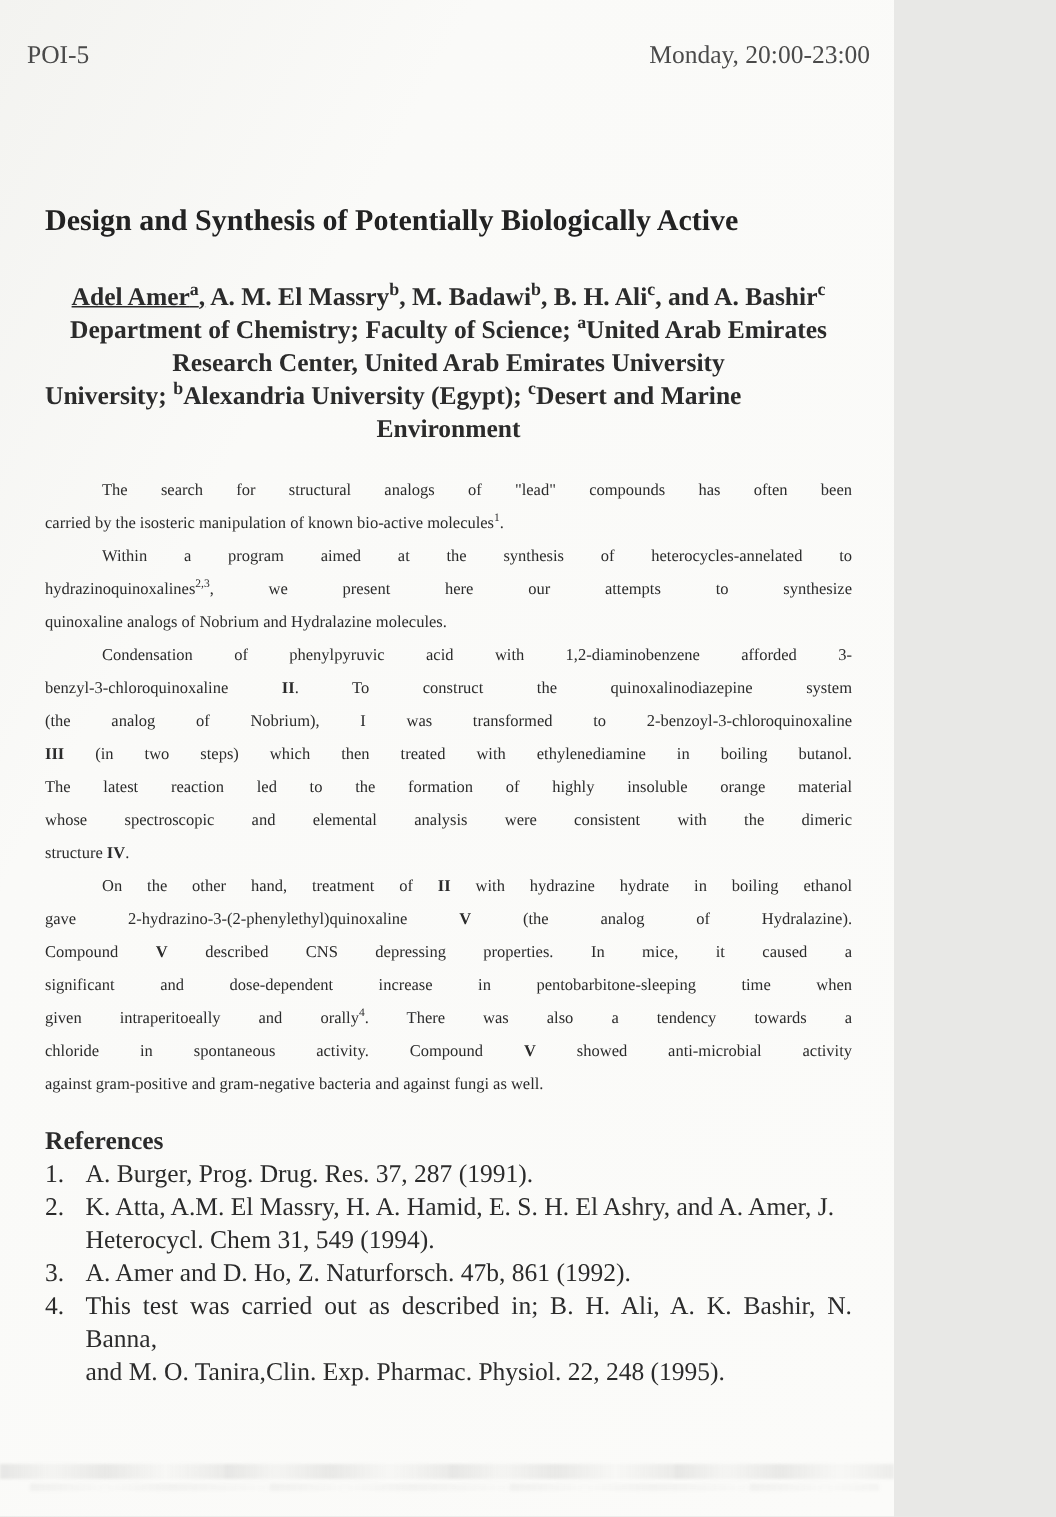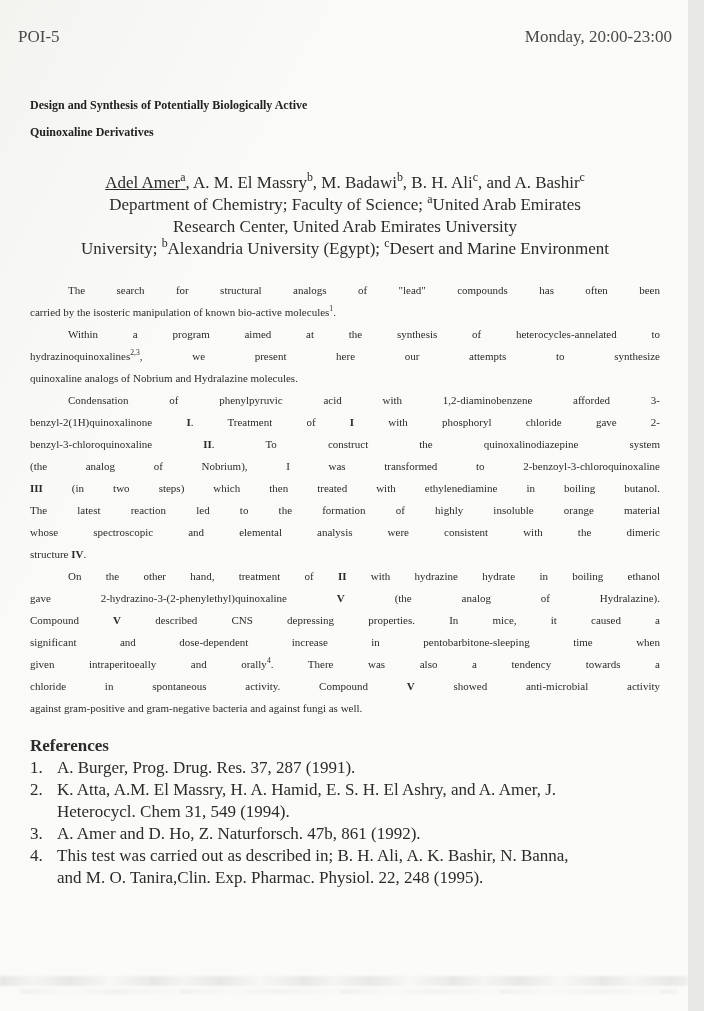--- a/index.html
+++ b/index.html
@@ -3,60 +3,60 @@
 <meta charset="utf-8">
 <style>
   html, body { margin: 0; padding: 0; }
   body {
     width: 704px; height: 1011px;
     background: #e8e8e6;
     font-family: "Liberation Serif", "DejaVu Serif", serif;
   }
   .page {
     position: relative;
-    width: 688px; height: 1011px;
+    width: 596px; height: 1011px;
     background: linear-gradient(118deg, #f3f3f0 0%, #fafaf8 28%, #fbfbf9 100%);
     color: #2b2b2b;
     overflow: hidden;
     box-sizing: border-box;
   }
   .header {
     display: flex;
     justify-content: space-between;
     align-items: baseline;
     padding: 27px 16px 0 18px;
     font-size: 17px;
     color: #4a4a4a;
   }
   .content {
     padding: 0 28px 0 30px;
   }
   .title-block {
-    margin-top: 45px;
+    margin-top: 87px;
     text-align: center;
     font-weight: 700;
-    font-size: 12px;
+    font-size: 20px;
     line-height: 27px;
     color: #222;
   }
   .byline-block {
     margin-top: 26px;
     text-align: center;
     font-size: 17px;
     line-height: 22px;
   }
   .body-block {
     margin-top: 19px;
     font-size: 11px;
     line-height: 22px;
   }
   .line { text-align: justify; text-align-last: left; }
   .line.j { text-align-last: justify; }
   .line.ind { text-indent: 38px; }
-  .byline-block .line { text-align: right; text-align-last: center; }
+  .byline-block .line { text-align: left; text-align-last: center; font-weight: bold; }
   .b { font-weight: 700; }
   .sup { vertical-align: super; font-size: 0.70em; line-height: 0; }
   .u { text-decoration: underline; }
   .refs-block { margin-top: 16px; font-size: 17px; line-height: 22px; }
   .refs-heading { font-weight: 700; }
   .ref-item { display: flex; }
   .ref-num { flex: none; width: 27px; }
   .ref-text { flex: 1; }
   .scan-smudge {
     position: absolute; left: 0; right: 0; top: 976px; height: 10px;
@@ -83,21 +83,20 @@
 
   <div class="header">
     <span>POI-5</span>
     <span>Monday, 20:00-23:00</span>
   </div>
 
   <div class="content">
 
     <div class="title-block">
       <div class="line">Design and Synthesis of Potentially Biologically Active</div>
-      <div class="line">Quinoxaline Derivatives</div>
     </div>
 
     <div class="byline-block">
         <div class="line"><span class="u"><span>Adel Amer</span><span class="sup">a</span><span>,</span></span><span> A. M. El Massry</span><span class="sup">b</span><span>, M. Badawi</span><span class="sup">b</span><span>, B. H. Ali</span><span class="sup">c</span><span>, and A. Bashir</span><span class="sup">c</span></div>
         <div class="line"><span>Department of Chemistry; Faculty of Science; </span><span class="sup">a</span><span>United Arab Emirates</span></div>
         <div class="line"><span>Research Center, United Arab Emirates University</span></div>
         <div class="line"><span>University; </span><span class="sup">b</span><span>Alexandria University (Egypt); </span><span class="sup">c</span><span>Desert and Marine Environment</span></div>
       </div>
 
     <div class="body-block">
@@ -105,21 +104,20 @@
           <div class="line j ind"><span>The search for structural analogs of "lead" compounds has often been</span></div>
           <div class="line"><span>carried by the isosteric manipulation of known bio-active molecules</span><span class="sup">1</span><span>.</span></div>
         </div>
         <div>
           <div class="line j ind"><span>Within a program aimed at the synthesis of heterocycles-annelated to</span></div>
           <div class="line j"><span>hydrazinoquinoxalines</span><span class="sup">2,3</span><span>, we present here our attempts to synthesize</span></div>
           <div class="line"><span>quinoxaline analogs of Nobrium and Hydralazine molecules.</span></div>
         </div>
         <div>
           <div class="line j ind"><span>Condensation of phenylpyruvic acid with 1,2-diaminobenzene afforded 3-</span></div>
-          <div class="line j"><span>benzyl-2(1H)quinoxalinone </span><span class="b">I</span><span>. Treatment of </span><span class="b">I</span><span> with phosphoryl chloride gave 2-</span></div>
           <div class="line j"><span>benzyl-3-chloroquinoxaline </span><span class="b">II</span><span>. To construct the quinoxalinodiazepine system</span></div>
           <div class="line j"><span>(the analog of Nobrium), I was transformed to 2-benzoyl-3-chloroquinoxaline</span></div>
           <div class="line j"><span class="b">III</span><span> (in two steps) which then treated with ethylenediamine in boiling butanol.</span></div>
           <div class="line j"><span>The latest reaction led to the formation of highly insoluble orange material</span></div>
           <div class="line j"><span>whose spectroscopic and elemental analysis were consistent with the dimeric</span></div>
           <div class="line"><span>structure </span><span class="b">IV</span><span>.</span></div>
         </div>
         <div>
           <div class="line j ind"><span>On the other hand, treatment of </span><span class="b">II</span><span> with hydrazine hydrate in boiling ethanol</span></div>
           <div class="line j"><span>gave 2-hydrazino-3-(2-phenylethyl)quinoxaline </span><span class="b">V</span><span> (the analog of Hydralazine).</span></div>

